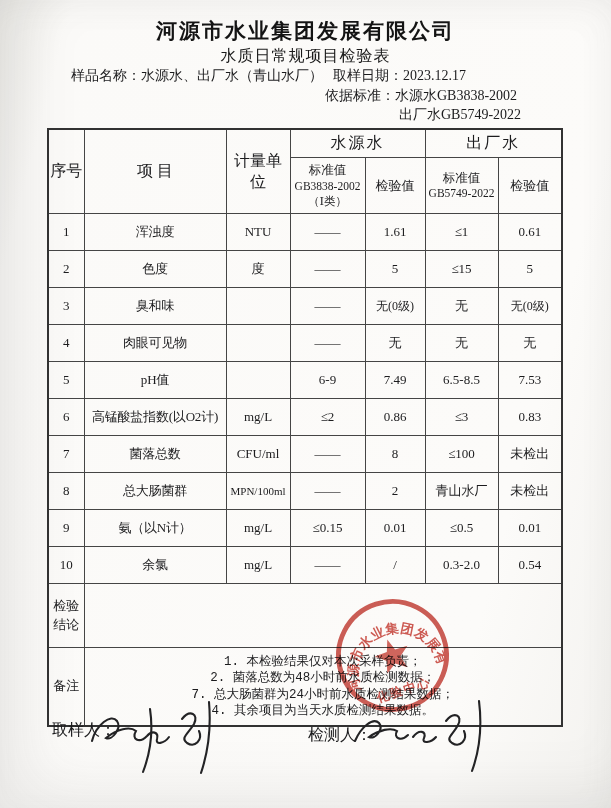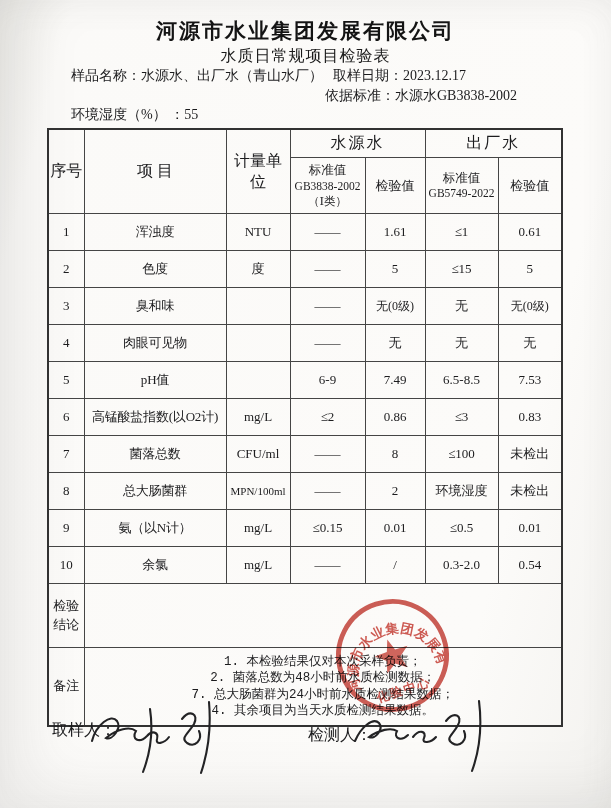--- a/index.html
+++ b/index.html
@@ -72,21 +72,21 @@
 <body>
 
 <div class="page">
 
   <div class="title">河源市水业集团发展有限公司</div>
   <div class="subtitle">水质日常规项目检验表</div>
 
   <div class="info i1">样品名称：水源水、出厂水（青山水厂）</div>
   <div class="info i1b">取样日期：2023.12.17</div>
   <div class="info i2b">依据标准：水源水GB3838-2002</div>
-  <div class="info i3">环境湿度（%） ：55</div>
+  <div class="info i3b">出厂水GB5749-2022</div>
 
   <table class="report">
     <colgroup>
       <col style="width:36px">
         <col style="width:142px">
         <col style="width:64px">
       <col style="width:75px">
         <col style="width:60px">
         <col style="width:73px">
         <col style="width:64px">
@@ -179,21 +179,21 @@
       <td>8</td>
       <td>≤100</td>
       <td>未检出</td>
     </tr>
     <tr class="dr">
       <td>8</td>
       <td class="item-cell">总大肠菌群</td>
       <td class="unit-cell" style="font-size:11px">MPN/100ml</td>
       <td>——</td>
       <td>2</td>
-      <td>环境湿度</td>
+      <td>青山水厂</td>
       <td>未检出</td>
     </tr>
     <tr class="dr">
       <td>9</td>
       <td class="item-cell">氨（以N计）</td>
       <td class="unit-cell">mg/L</td>
       <td>≤0.15</td>
       <td>0.01</td>
       <td>≤0.5</td>
       <td>0.01</td>

